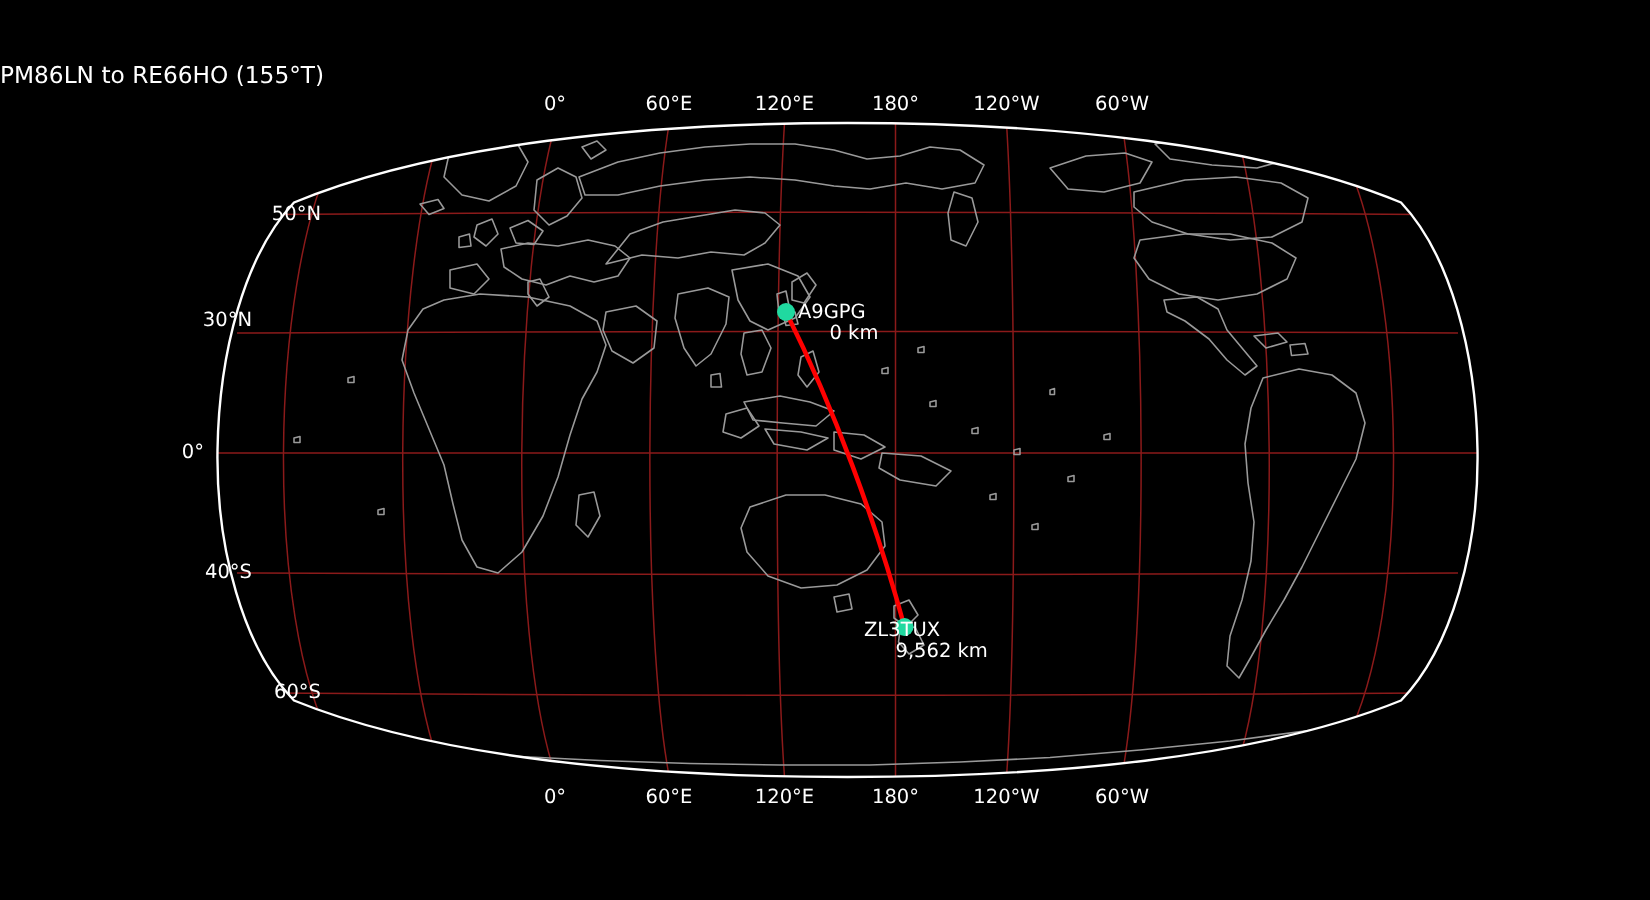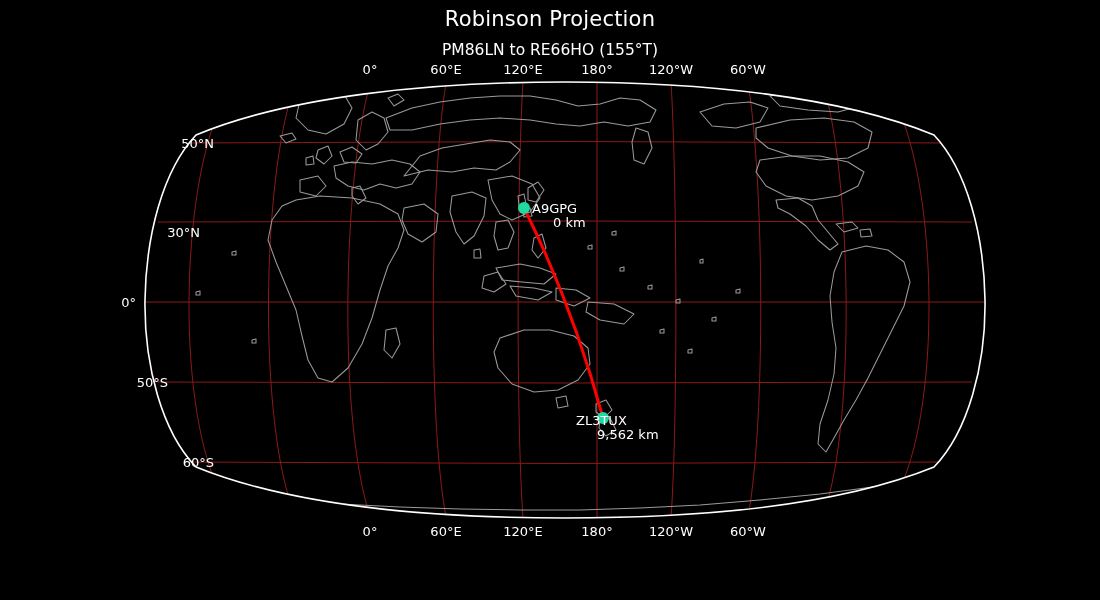--- a/index.html
+++ b/index.html
@@ -30,21 +30,20 @@
     text-align: center;
     font-size: 21px;
     color: #ffffff;
     letter-spacing: 0.2px;
   }
   .subtitle {
     position: absolute;
     left: 0;
     top: 41px;
     width: 1100px;
-    text-align: center;
     font-size: 15.5px;
     color: #ffffff;
   }
   .tick {
     position: absolute;
     font-size: 13px;
     color: #ffffff;
     white-space: nowrap;
   }
   .tick-lon-top { transform: translate(-50%, 0); }
@@ -65,21 +64,20 @@
     white-space: nowrap;
     line-height: 14px;
   }
   .marker-label .dist { display: block; padding-left: 21px; }
 </style>
 </head>
 <body>
 
 <div id="figure">
 
-  <div class="title">Robinson Projection</div>
   <div class="subtitle">PM86LN to RE66HO (155°T)</div>
 
   <svg class="mapsvg" viewBox="0 0 1100 600">
     <defs>
       <clipPath id="mapclip">
         <path d="M 565 82
                  C 430 82, 290 96, 196 135
                  C 163 170, 146 235, 145 300
                  C 144 365, 162 432, 196 467
                  C 292 506, 432 518, 565 518
@@ -265,23 +263,23 @@
     <div class="tick tick-lon-bot" style="left:370px; top:524px;">0°</div>
     <div class="tick tick-lon-bot" style="left:446px; top:524px;">60°E</div>
     <div class="tick tick-lon-bot" style="left:523px; top:524px;">120°E</div>
     <div class="tick tick-lon-bot" style="left:597px; top:524px;">180°</div>
     <div class="tick tick-lon-bot" style="left:671px; top:524px;">120°W</div>
     <div class="tick tick-lon-bot" style="left:748px; top:524px;">60°W</div>
   </div>
 
   <div>
     <div class="tick tick-lat" style="left:214px; top:143px;">50°N</div>
-    <div class="tick tick-lat" style="left:168px; top:232px;margin-left:32px;">30°N</div>
+    <div class="tick tick-lat" style="left:168px; top:214px;">30°N</div>
     <div class="tick tick-lat" style="left:136px; top:302px;">0°</div>
-    <div class="tick tick-lat" style="left:168px; top:382px;">50°S</div>
+    <div class="tick tick-lat" style="left:168px; top:382px;">40°S</div>
     <div class="tick tick-lat" style="left:214px; top:462px;">60°S</div>
   </div>
 
   <div class="marker-label" style="left:532px; top:202px;">
     <span>A9GPG</span>
     <span class="dist">0 km</span>
   </div>
 
   <div class="marker-label" style="left:576px; top:414px;">
     <span>ZL3TUX</span>

